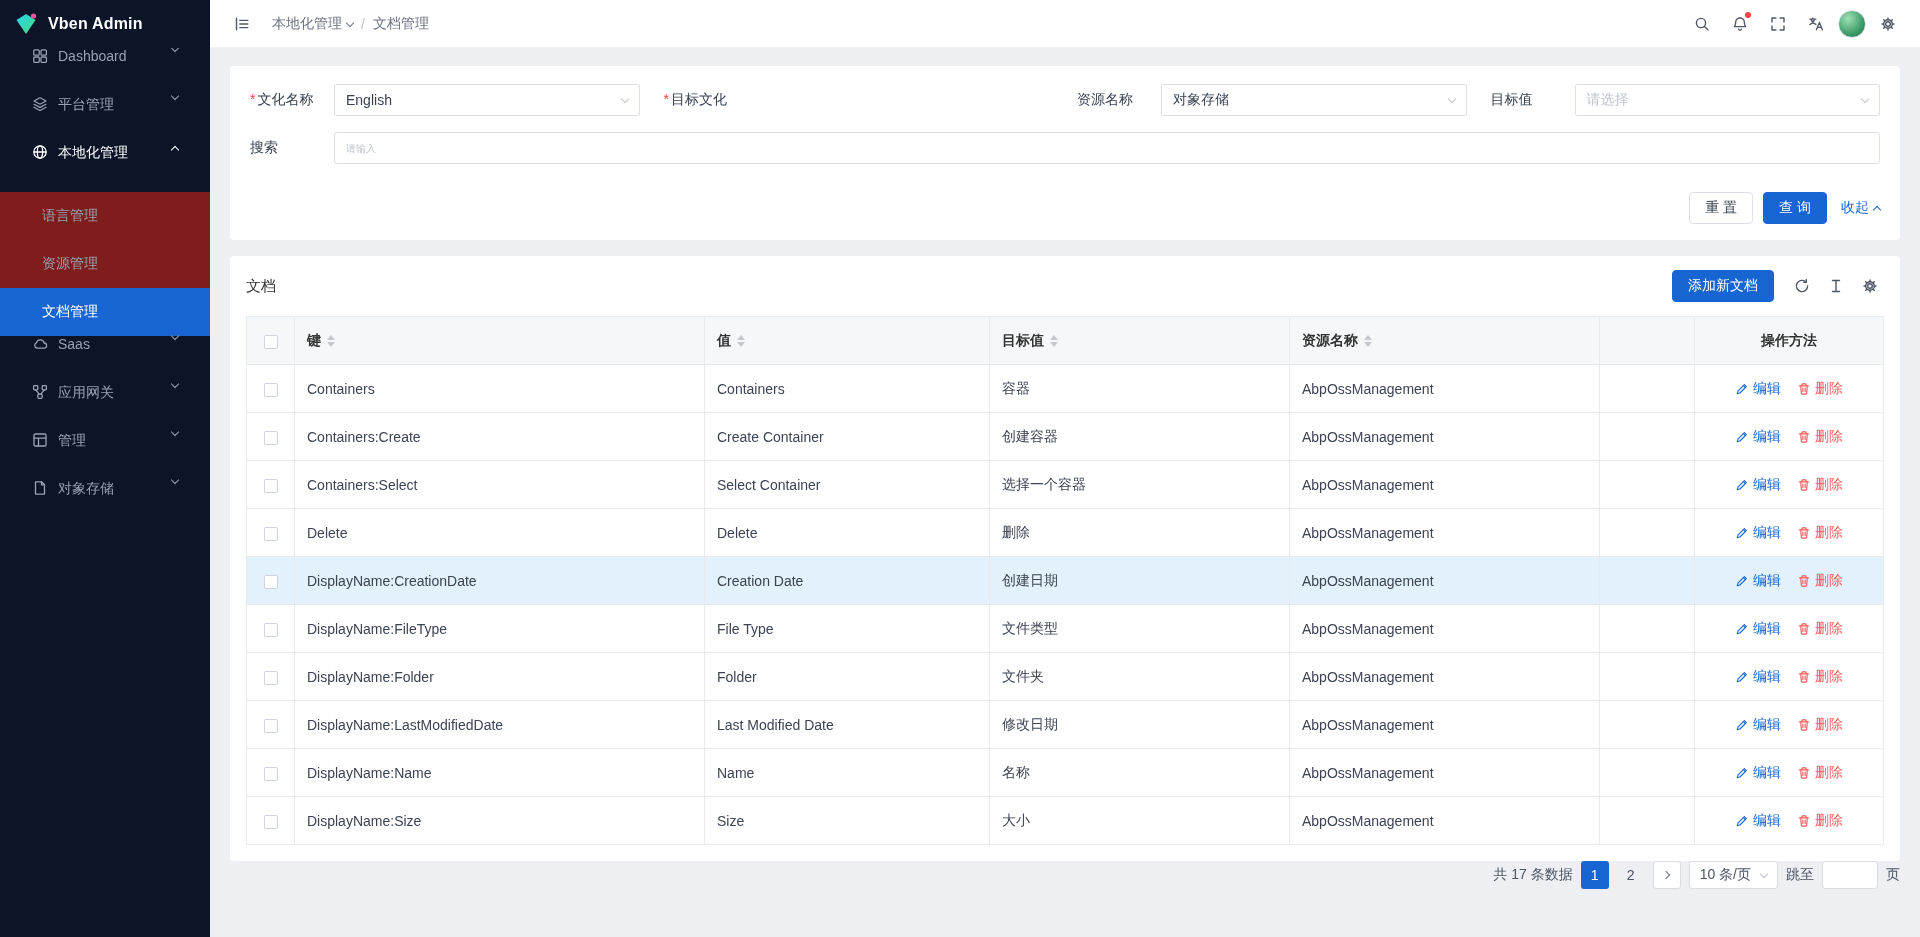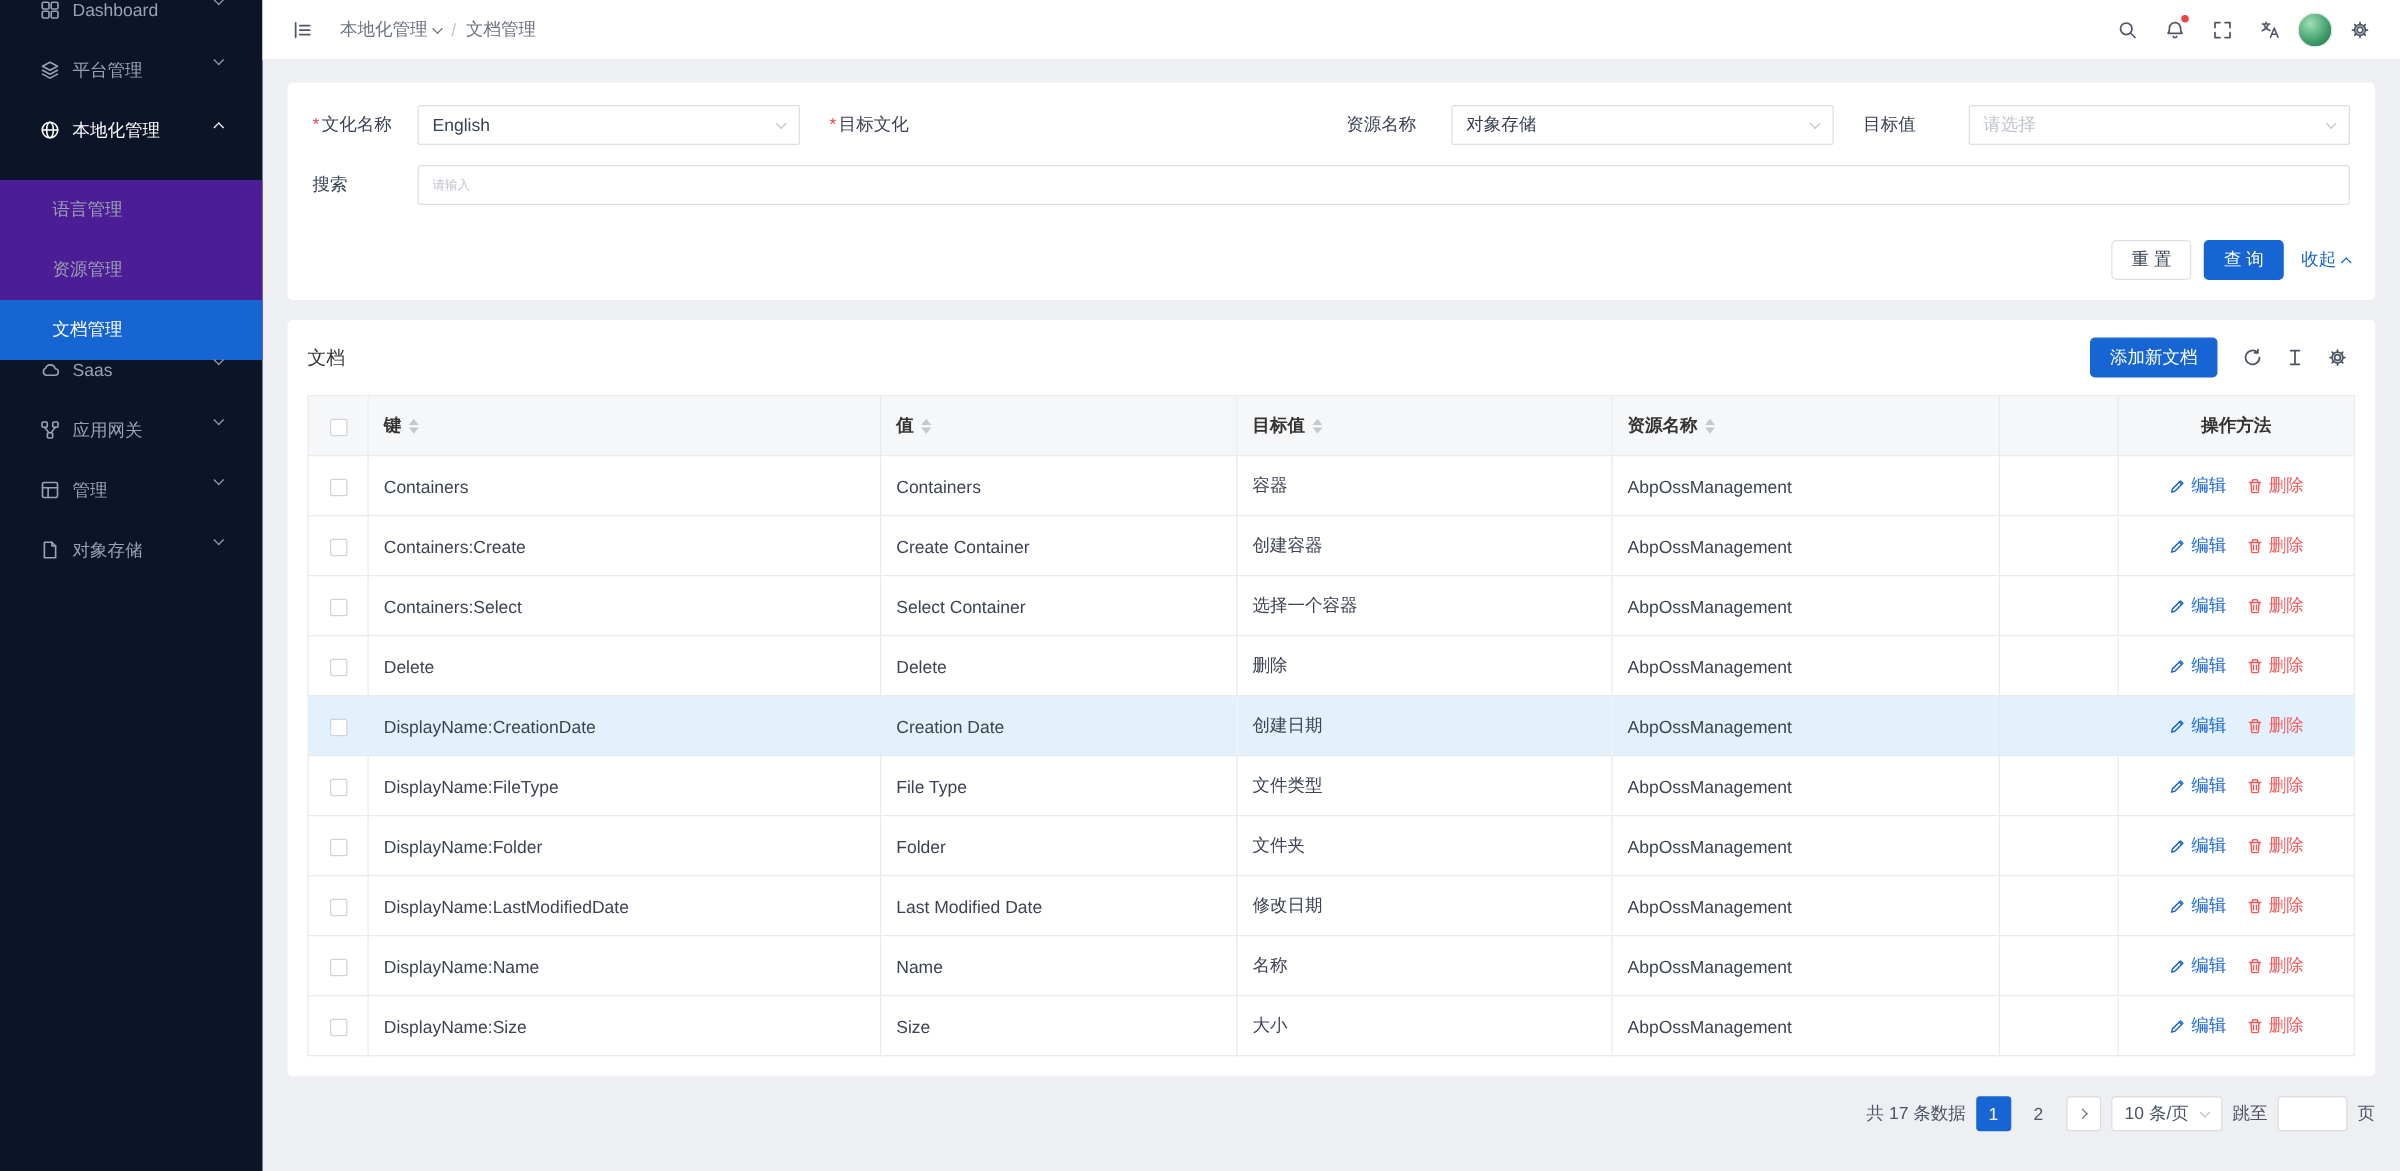--- a/index.html
+++ b/index.html
@@ -21,21 +21,21 @@
   }
   .logo { height: 48px; display: flex; align-items: center; gap: 10px; padding: 0 14px; cursor: pointer; }
   .logo-text { color: #fff; font-weight: bold; font-size: 16px; letter-spacing: .2px; }
   .menu { flex: 1; overflow: hidden; }
   .menu-item {
     height: 48px; display: flex; gap: 10px;
     padding: 0 32px; cursor: pointer; font-size: 14px;
   }
   .menu-item .mi-label { flex: 1; }
   .menu-item.active-parent { color: #fff; }
-  .submenu { background: #4c1d95; }
+  .submenu { background: #7f1d1d; }
   .submenu-item {
     height: 48px; display: flex; align-items: center;
     padding-left: 42px; cursor: pointer; font-size: 14px; color: #98a2b3;
   }
   .submenu-item.active { background: #1765d2; color: #fff; }
   .svg-icon { display: inline-flex; width: 16px; height: 16px; flex-shrink: 0; }
   .svg-icon svg { width: 100%; height: 100%; }
 
   .chev {
     display: inline-block; width: 6px; height: 6px;
@@ -126,21 +126,21 @@
     border-radius: 2px; background: #fff; vertical-align: middle; cursor: pointer;
   }
   .action-links { display: flex; align-items: center; justify-content: center; gap: 16px; }
   .action-link { display: inline-flex; align-items: center; gap: 4px; cursor: pointer; }
   .action-link.edit { color: #1765d2; }
   .action-link.delete { color: #f25a5a; }
   .action-link .svg-icon { width: 14px; height: 14px; }
 
   
   .pagination {
-    margin-top: 16px; display: flex; align-items: center; justify-content: flex-end;
+    display: flex; align-items: center; justify-content: flex-end;
     gap: 8px; color: #4b5563; font-size: 14px;
   }
   .page-item {
     min-width: 28px; height: 28px; padding: 0 6px; border-radius: 3px;
     display: inline-flex; align-items: center; justify-content: center; cursor: pointer;
   }
   .page-item.active { background: #1765d2; color: #fff; }
   .page-arrow {
     width: 28px; height: 28px; border: 1px solid #d9dce1; border-radius: 3px; background: #fff;
     display: inline-flex; align-items: center; justify-content: center; cursor: pointer; color: #6b7280;
@@ -153,20 +153,35 @@
     width: 56px; height: 28px; border: 1px solid #d9dce1; border-radius: 3px; background: #fff;
     padding: 0 8px; outline: none; font-family: "Liberation Sans", sans-serif;
   }
 </style>
 </head>
 <body>
 
 <div class="app">
 
   <aside class="sidebar">
+    <div class="logo">
+      <span class="svg-icon" style="width:24px;height:24px;">
+        <svg viewBox="0 0 24 24">
+          <defs>
+            <linearGradient id="lg1" x1="0" y1="0" x2="1" y2="1">
+              <stop offset="0" stop-color="#22d3ee"></stop>
+                <stop offset="1" stop-color="#4ade80"></stop>
+            </linearGradient>
+          </defs>
+          <path d="M12 2 L21.5 8 L12 22 L2.5 8 Z" fill="url(#lg1)"></path>
+          <circle cx="19.5" cy="4" r="2.6" fill="#e5559f"></circle>
+        </svg>
+      </span>
+      <span class="logo-text">Vben Admin</span>
+    </div>
 
     <nav class="menu">
       <div class="menu-item">
         <span class="svg-icon">
           <svg viewBox="0 0 16 16" fill="none" stroke="currentColor" stroke-width="1.3" stroke-linecap="round" stroke-linejoin="round">
             <rect x="1.8" y="1.8" width="5.4" height="5.4" rx="1"></rect>
               <rect x="9" y="1.8" width="5.4" height="5.4" rx="1"></rect>
             <rect x="1.8" y="9" width="5.4" height="5.4" rx="1"></rect>
               <rect x="9" y="9" width="5.4" height="5.4" rx="1"></rect>
           </svg>

